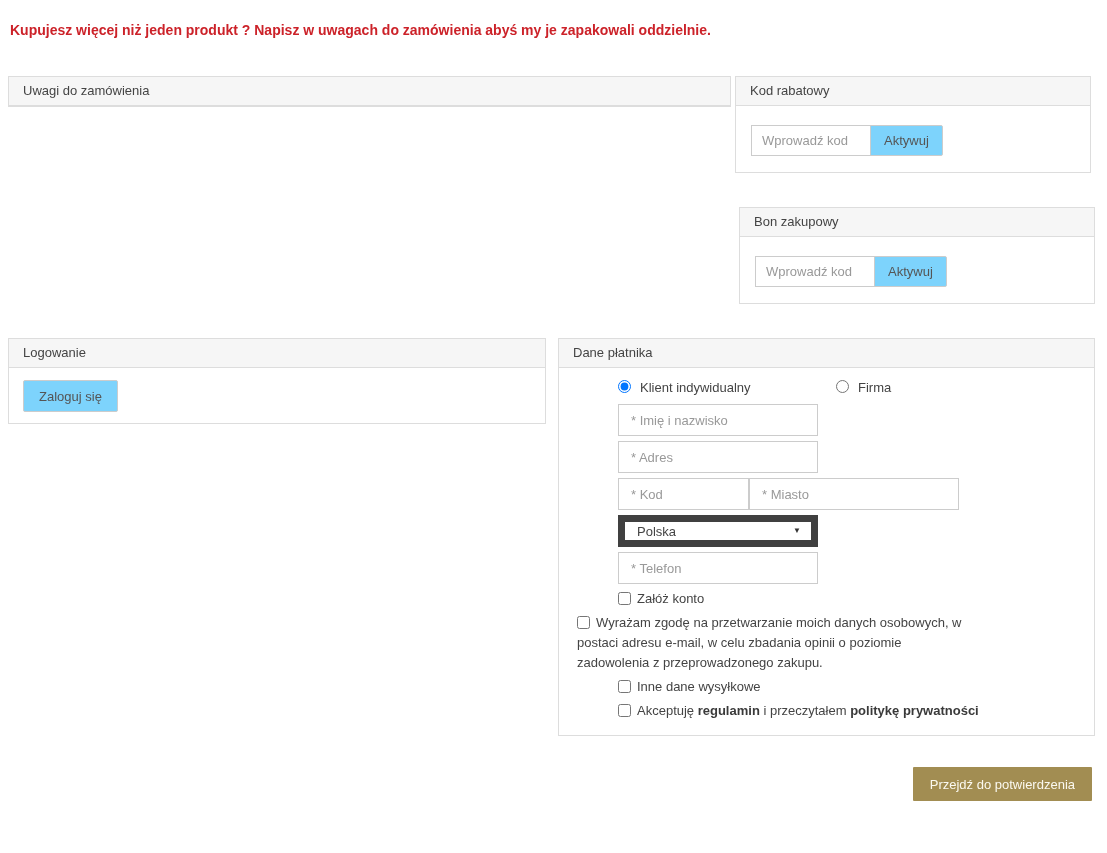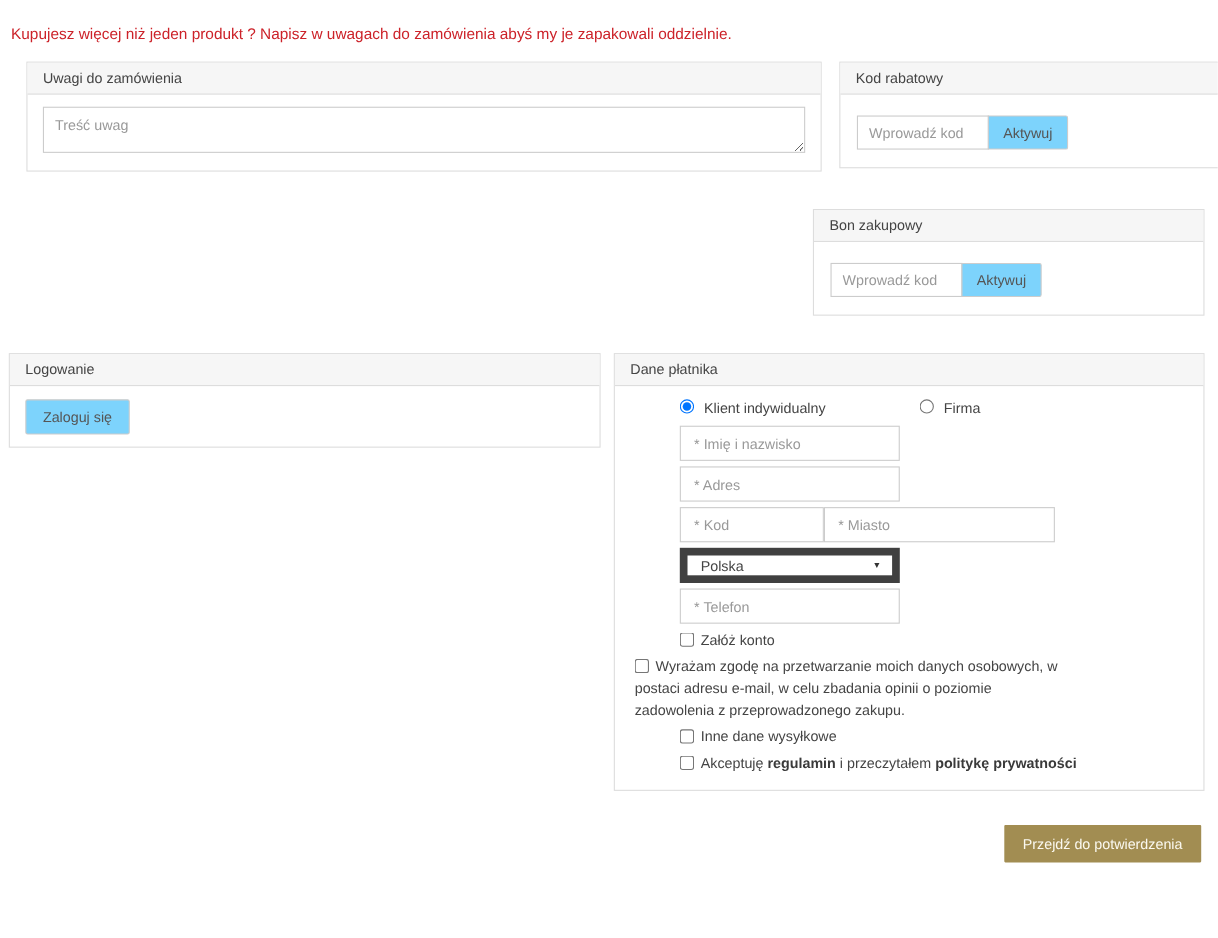--- a/index.html
+++ b/index.html
@@ -10,29 +10,29 @@
     color: #444444;
     width: 1107px;
     height: 853px;
     overflow: hidden;
   }
   .page { padding: 8px; width: 1103px; }
 
   
   .notice {
     color: #cc2229;
-    font-weight: normal;
+    font-weight: bold;
     font-size: 14px;
     padding: 14px 0 0 2px;
-    margin-bottom: 18px;
+    margin-bottom: 38px;
   }
 
   
   .row { display: grid; align-items: start; }
-  .row1 { grid-template-columns: 723px 356px; column-gap: 16px; margin-left: 16px; }
+  .row1 { grid-template-columns: 723px 356px; column-gap: 4px; }
   .row2 { grid-template-columns: 723px 356px; column-gap: 8px; margin-top: 34px; }
   .row3 { grid-template-columns: 538px 537px; column-gap: 12px; margin-top: 34px; }
 
   
   .panel {
     border: 1px solid #dddddd;
     background: #ffffff;
   }
   .panel-header {
     background: #f6f6f6;
@@ -157,23 +157,20 @@
 </head>
 <body>
 
 <div class="page">
 
   <p class="notice">Kupujesz więcej niż jeden produkt ? Napisz w uwagach do zamówienia abyś my je zapakowali oddzielnie.</p>
 
   <div class="row row1">
     <section class="panel">
       <div class="panel-header">Uwagi do zamówienia</div>
-      <div class="panel-body">
-        <textarea class="notes-textarea" placeholder="Treść uwag" style=""></textarea>
-      </div>
     </section>
 
     <section class="panel">
       <div class="panel-header">Kod rabatowy</div>
       <div class="panel-body code-body">
         <div class="input-group">
           <input class="code-input" type="text" placeholder="Wprowadź kod" style="">
           <button class="btn">Aktywuj</button>
         </div>
       </div>

